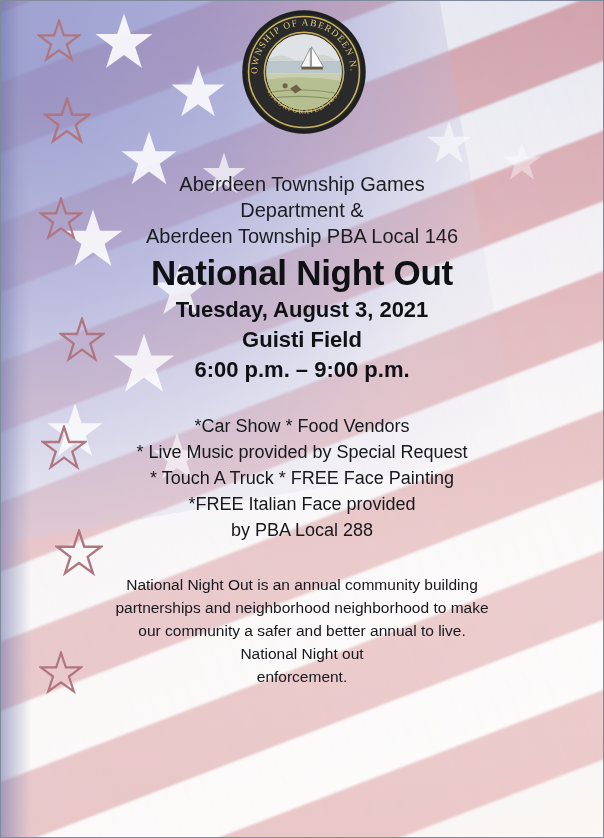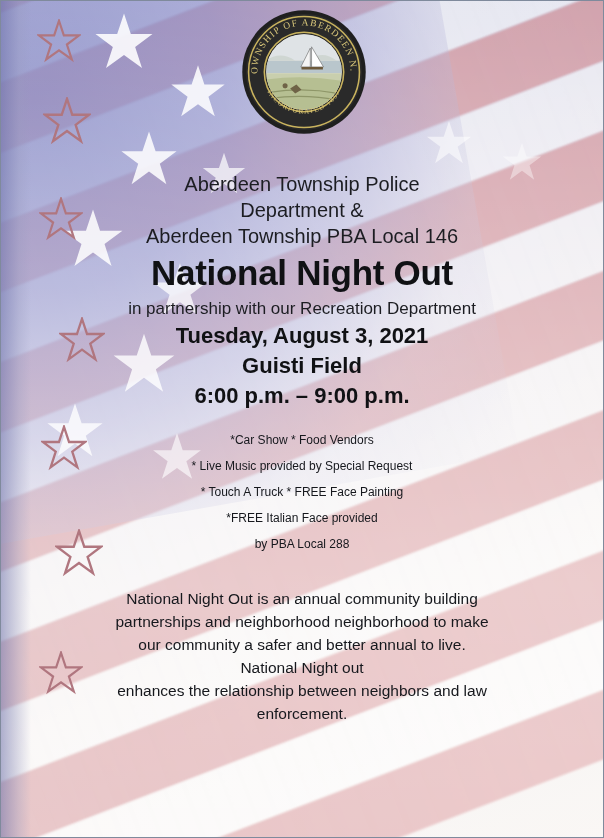--- a/index.html
+++ b/index.html
@@ -154,22 +154,22 @@
     margin-top: 2px;
     color: #1c1d22;
   }
   .when {
     font-size: 22px;
     line-height: 30px;
     font-weight: 700;
     color: #101114;
   }
   .activities {
-    margin-top: 16px;
-    font-size: 12px;
+    margin-top: 28px;
+    font-size: 18px;
     line-height: 26px;
     color: #16181d;
   }
   .about {
     margin-top: 30px;
     font-size: 15.5px;
     line-height: 23px;
     color: #16181d;
   }
 </style>
@@ -334,47 +334,45 @@
       </text>
       <text font-family="'Liberation Serif', serif" font-size="11" fill="#d9c77a" letter-spacing="2">
         <textPath href="#arcBottom" startOffset="50%" text-anchor="middle">INCORPORATED 1857</textPath>
       </text>
     </svg>
   </div>
 
   <div class="content">
 
     <div class="block dept">
-      <div>Aberdeen Township Police</div>
+      <div>Aberdeen Township Games</div>
       <div>Department &amp;</div>
       <div>Aberdeen Township PBA Local 146</div>
     </div>
 
 
     <div class="block headline">National Night Out</div>
 
-    <div class="block partnership">in partnership with our Recreation Department</div>
 
     <div class="block when">
       <div>Tuesday, August 3, 2021</div>
       <div>Guisti Field</div>
       <div>6:00 p.m. – 9:00 p.m.</div>
     </div>
 
     <div class="block activities">
       <div>*Car Show * Food Vendors</div>
       <div>* Live Music provided by Special Request</div>
       <div>* Touch A Truck * FREE Face Painting</div>
       <div>*FREE Italian Face provided</div>
       <div>by PBA Local 288</div>
     </div>
 
     <div class="block about">
       <div>National Night Out is an annual community building</div>
       <div>partnerships and neighborhood neighborhood to make</div>
       <div>our community a safer and better annual to live.</div>
       <div>National Night out</div>
-      <div>enhances the relationship between neighbors and law</div>
       <div>enforcement.</div>
     </div>
 
   </div>
 </div>
 
 </body></html>

